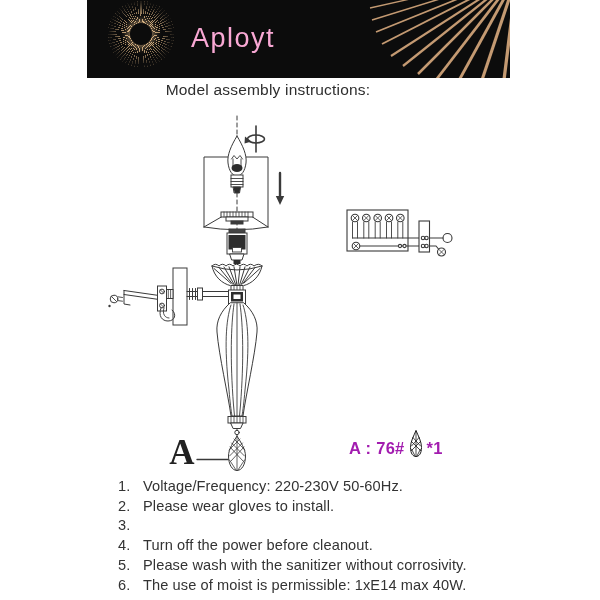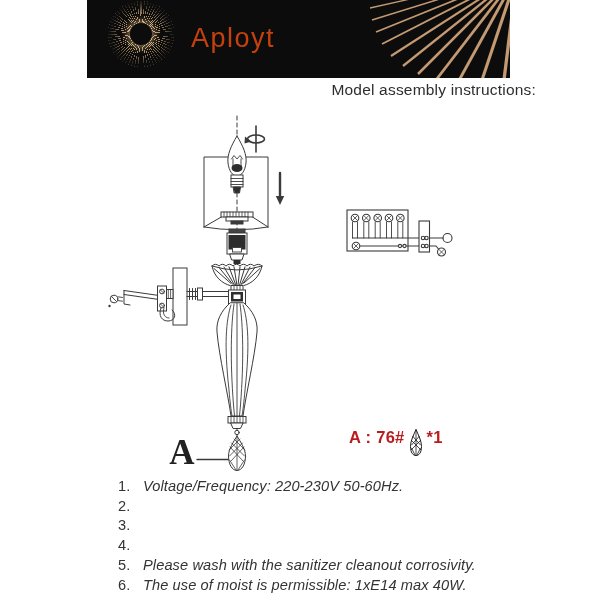--- a/index.html
+++ b/index.html
@@ -9,40 +9,40 @@
   
   .banner{position:absolute;left:87px;top:0;width:423px;height:78px;background:#0c0c0c;overflow:hidden;}
   .starburst{position:absolute;left:21px;top:1px;width:66px;height:66px;border-radius:50%;
     background:repeating-conic-gradient(rgba(222,184,135,.95) 0deg 1.4deg, rgba(12,12,12,0) 1.4deg 5.6deg);}
   .starburst::before{content:"";position:absolute;inset:0;border-radius:50%;
     background:radial-gradient(circle, rgba(12,12,12,0) 0 26%, rgba(12,12,12,.25) 42%, #0c0c0c 72%);}
   .starburst::after{content:"";position:absolute;left:50%;top:50%;width:22px;height:22px;
     transform:translate(-50%,-50%);border-radius:50%;background:#0c0c0c;
     box-shadow:0 0 6px 3px rgba(222,184,135,.55);}
   .brand{position:absolute;left:104px;top:23px;font-size:27px;font-weight:400;
-    color:#c2410c;letter-spacing:1.5px;}
+    color:#f9a8d4;letter-spacing:1.5px;}
   .rays{position:absolute;right:0;top:0;}
 
   
-  .title-block{position:absolute;left:0;top:81px;width:536px;text-align:right;
+  .title-block{position:absolute;left:0;top:81px;width:536px;text-align:center;
     color:#2e2e2e;font-size:15.5px;line-height:17.5px;letter-spacing:.2px;}
 
   
   .diagram-svg{position:absolute;left:0;top:0;width:600px;height:600px;}
   .part-label{position:absolute;left:165px;top:436px;width:34px;text-align:center;
     font-family:"Liberation Serif",serif;font-size:35px;font-weight:700;color:#222;line-height:34px;}
-  .part-spec{position:absolute;left:349px;top:428px;height:30px;display:flex;align-items:flex-start;
-    gap:4px;font-weight:700;font-size:16.5px;color:#b91c1c;letter-spacing:.3px;}
+  .part-spec{position:absolute;left:349px;top:428px;height:30px;display:flex;align-items:flex-end;
+    gap:4px;font-weight:700;font-size:16.5px;color:#a21caf;letter-spacing:.3px;}
 
   
   .instructions{position:absolute;left:118px;top:477px;margin:0;padding:0;list-style:none;
     color:#333;font-size:14.6px;line-height:19.7px;letter-spacing:.1px;}
   .instructions li{display:flex;}
   .instructions .num{width:16px;flex:none;}
-  .instructions .txt{margin-left:9px;white-space:nowrap;font-style:italic;}
+  .instructions .txt{margin-left:9px;white-space:nowrap;}
 </style>
 </head>
 <body>
 
 <div class="page">
 
   <header class="banner">
     <div class="starburst"></div>
     <div class="brand">Aployt</div>
     <svg class="rays" width="235" height="78" viewBox="0 0 235 78">
@@ -228,30 +228,32 @@
     <span>*1</span>
   </div>
 
   <ol class="instructions">
     <li>
         <span class="num">1.</span>
         <span class="txt">Voltage/Frequency: 220-230V 50-60Hz.</span>
       </li>
     <li>
         <span class="num">2.</span>
+        <span class="txt">Please wear gloves to install.</span>
       </li>
     <li>
         <span class="num">3.</span>
       </li>
     <li>
         <span class="num">4.</span>
+        <span class="txt">Turn off the power before cleanout.</span>
       </li>
     <li>
         <span class="num">5.</span>
-        <span class="txt">Please wash with the sanitizer cleanout corrosivity.</span>
+        <span class="txt">Please wash with the sanitizer without corrosivity.</span>
       </li>
     <li>
         <span class="num">6.</span>
         <span class="txt">The use of moist is permissible: 1xE14 max 40W.</span>
       </li>
   </ol>
 
 </div>
 
 </body></html>

